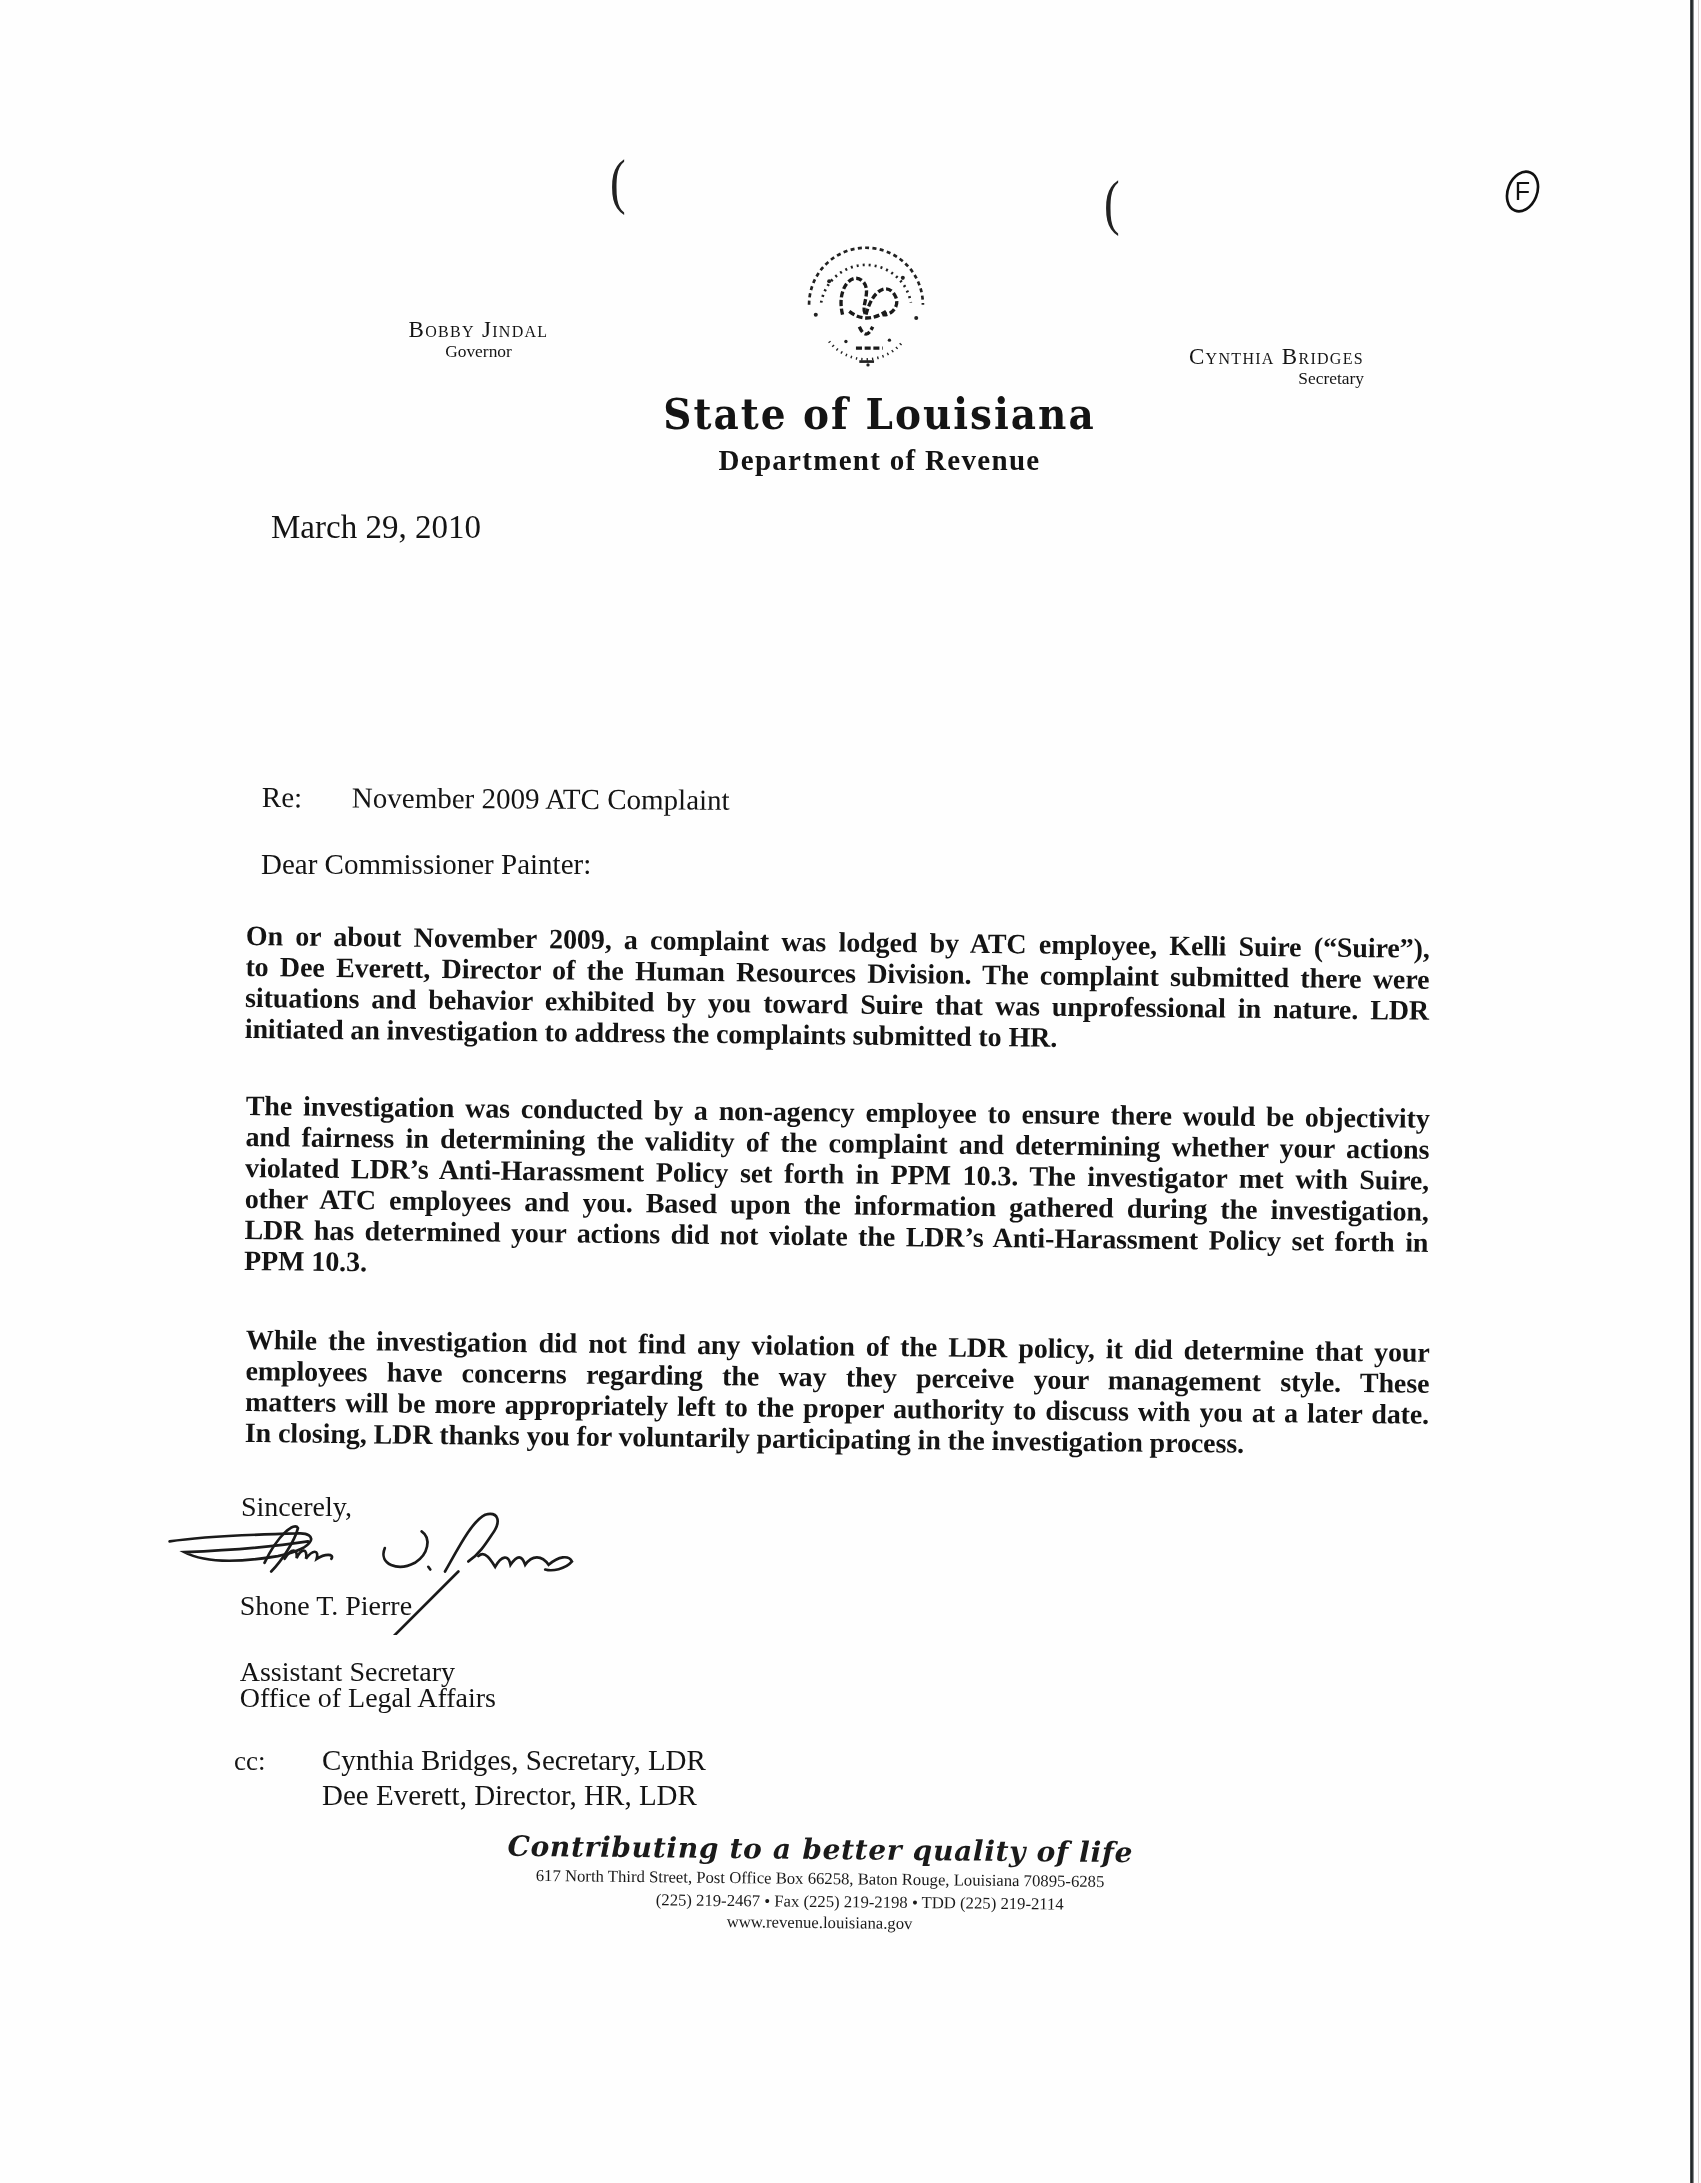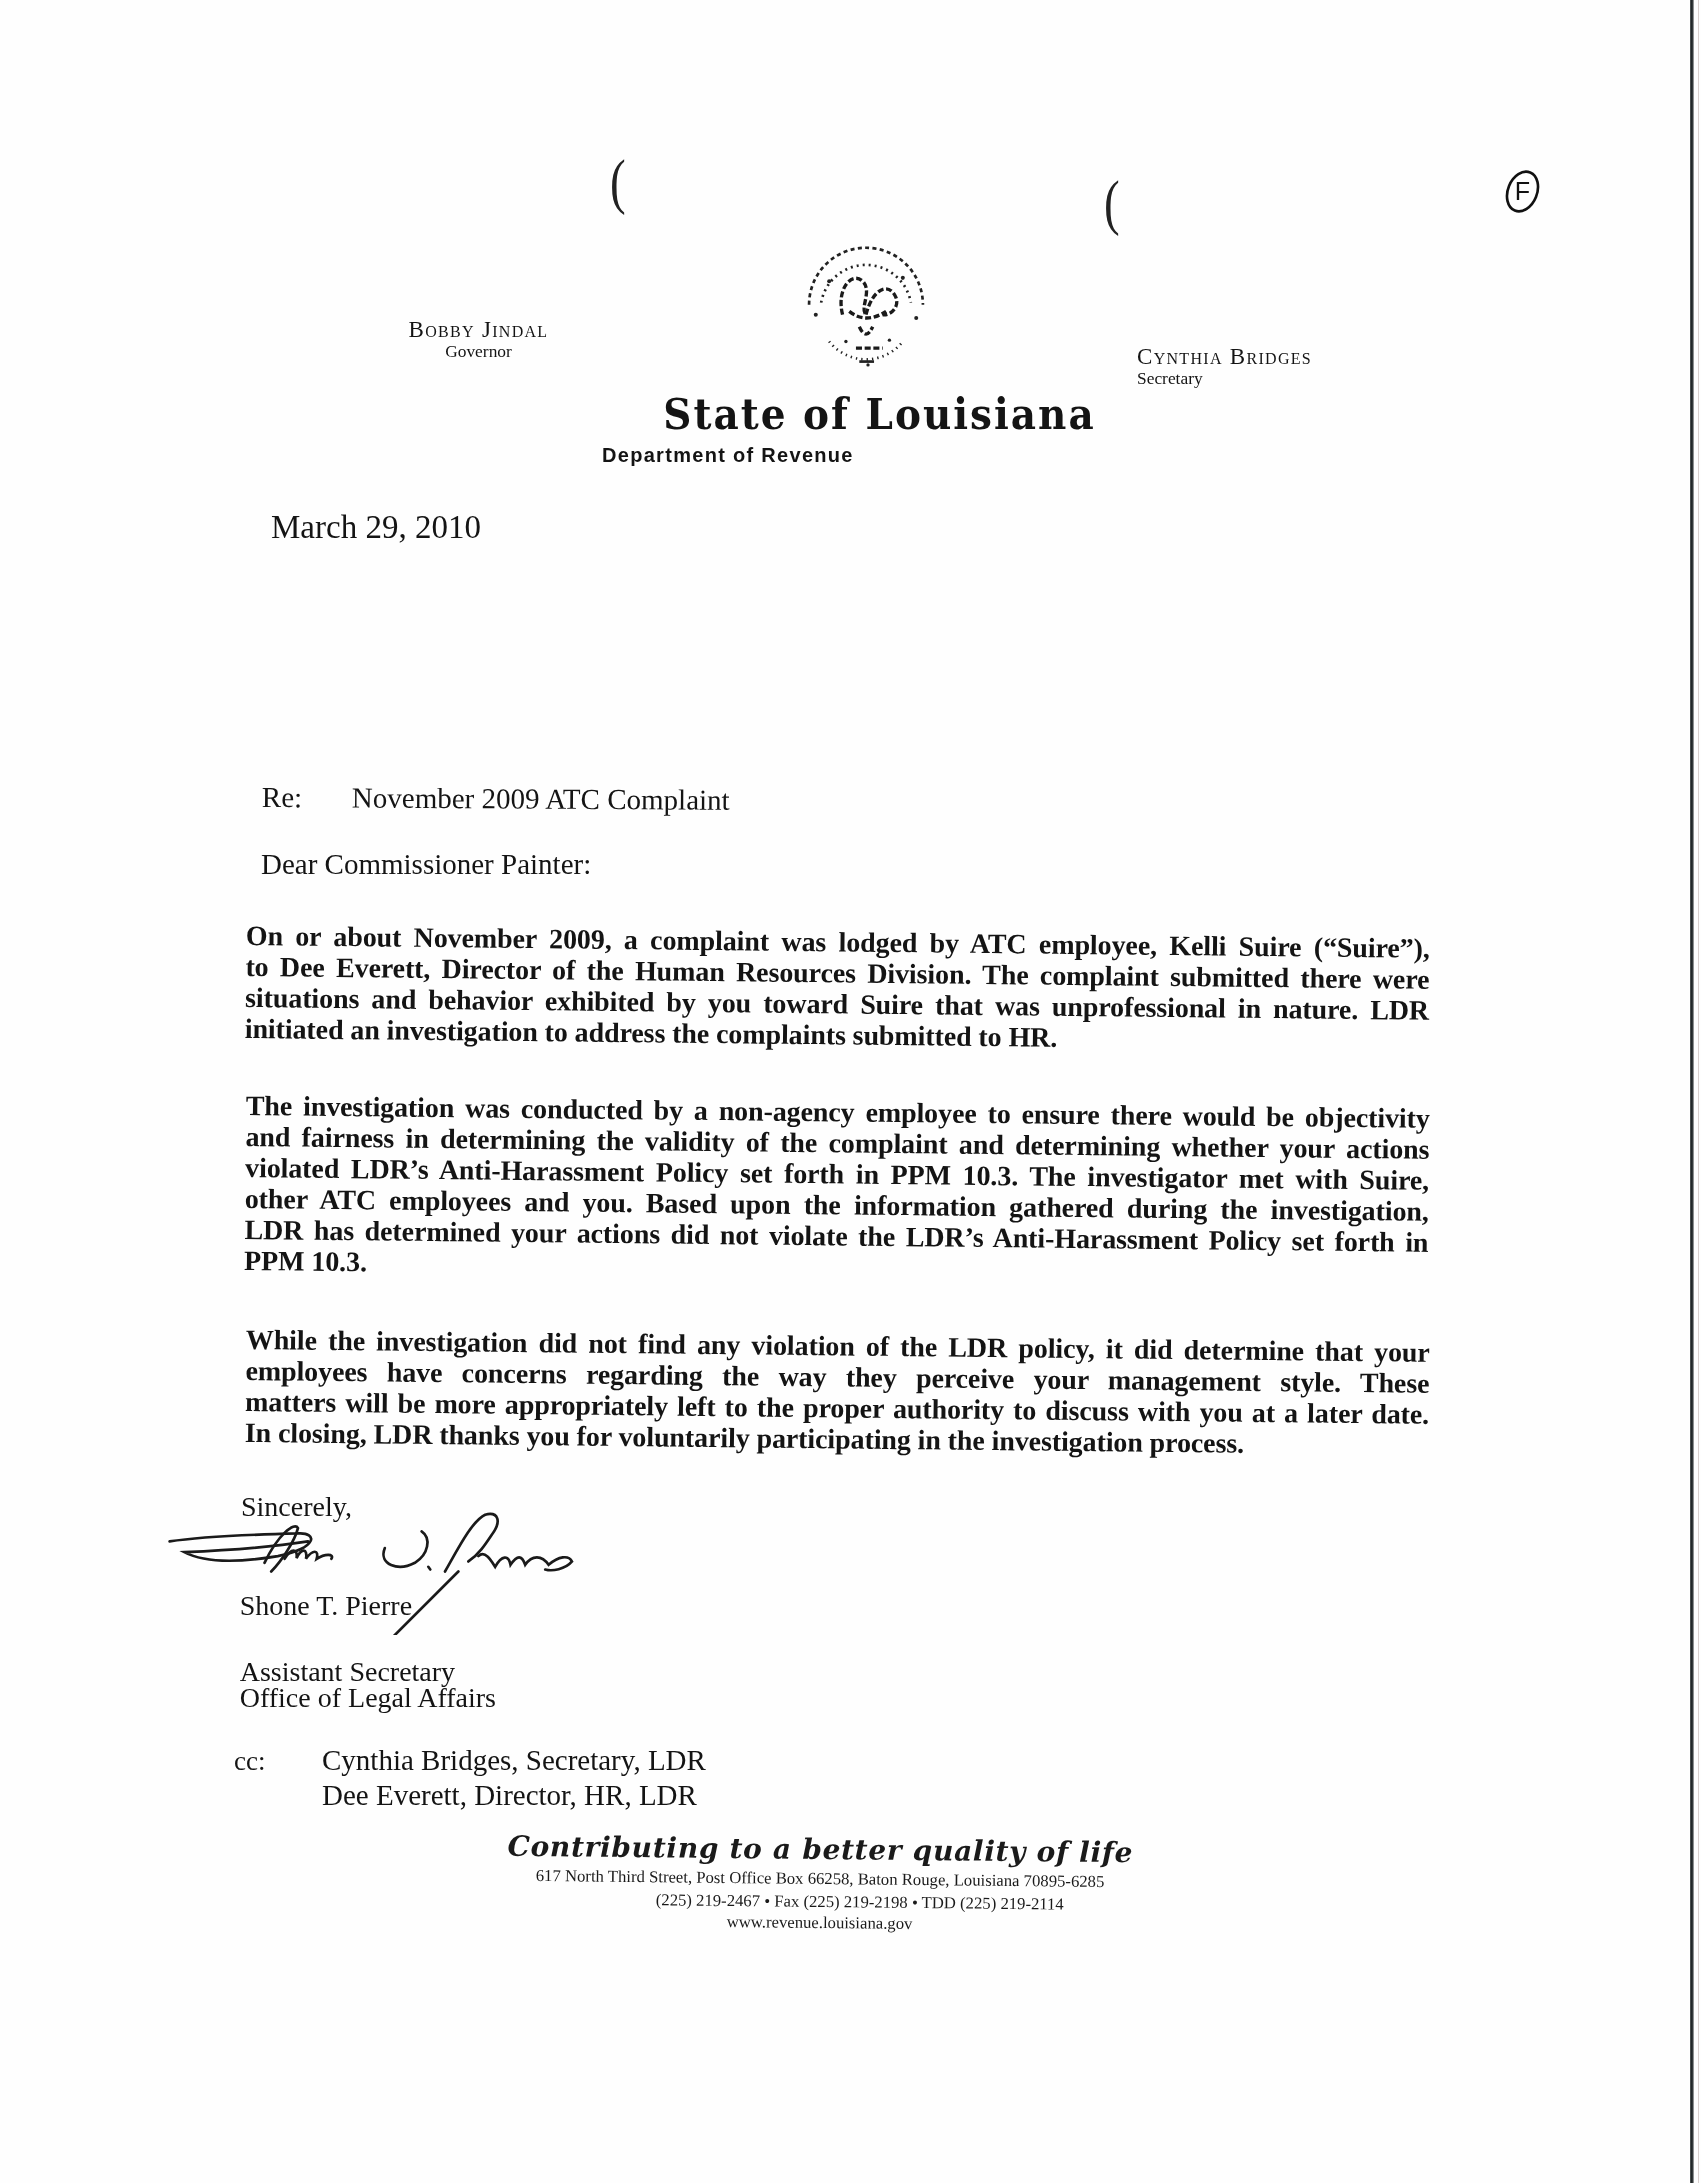--- a/index.html
+++ b/index.html
@@ -14,30 +14,30 @@
 
   .paren { position: absolute; font-family: "Liberation Serif", serif; font-size: 47px; color: #222; transform: scaleY(1.3); }
   .paren.l { left: 610px; top: 154px; }
   .paren.r { left: 1104px; top: 175px; }
 
   .corner-mark { position: absolute; left: 1504px; top: 167px; width: 37px; height: 49px; }
 
   .seal { position: absolute; left: 789px; top: 241px; width: 154px; height: 134px; }
 
   .gov-block { position: absolute; left: 375px; top: 318px; width: 207px; text-align: center; }
-  .sec-block { position: absolute; left: 1137px; top: 345px; width: 227px; text-align: left; }
+  .sec-block { position: absolute; left: 1137px; top: 345px; width: 227px; text-align: right; }
   .officer-name { font-family: "Liberation Serif", serif; font-weight: normal; font-variant: small-caps;
     font-size: 23px; letter-spacing: 1.3px; line-height: 1.05; }
   .officer-title { font-family: "Liberation Serif", serif; font-size: 17.4px; line-height: 1.1; }
 
   .state-title { position: absolute; left: 602px; top: 391px; width: 555px; text-align: center;
     font-family: "DejaVu Serif", serif; font-weight: bold; font-size: 39px; letter-spacing: 2px;
     transform: scaleY(1.08); }
-  .dept-title { position: absolute; left: 602px; top: 444px; width: 555px; text-align: left;
-    font-family: Liberation Sans, sans-serif; font-weight: bold; font-size: 20px; letter-spacing: 1.3px; }
+  .dept-title { position: absolute; left: 602px; top: 444px; width: 555px; text-align: center;
+    font-family: Liberation Serif, serif; font-weight: bold; font-size: 29px; letter-spacing: 1.3px; }
 
   .letter { position: absolute; font-size: 33px; line-height: 1.06; }
   .date { left: 271px; top: 510px; }
   .address { left: 268px; top: 579px; }
   .address div { margin-bottom: 1.3px; }
 
   .re-line { position: absolute; left: 262px; top: 781px; font-size: 29px; transform: rotate(0.35deg); transform-origin: left top; }
   .re-label { display: inline-block; width: 90px; }
   .salutation { position: absolute; left: 261px; top: 848px; font-size: 29px; }
 

